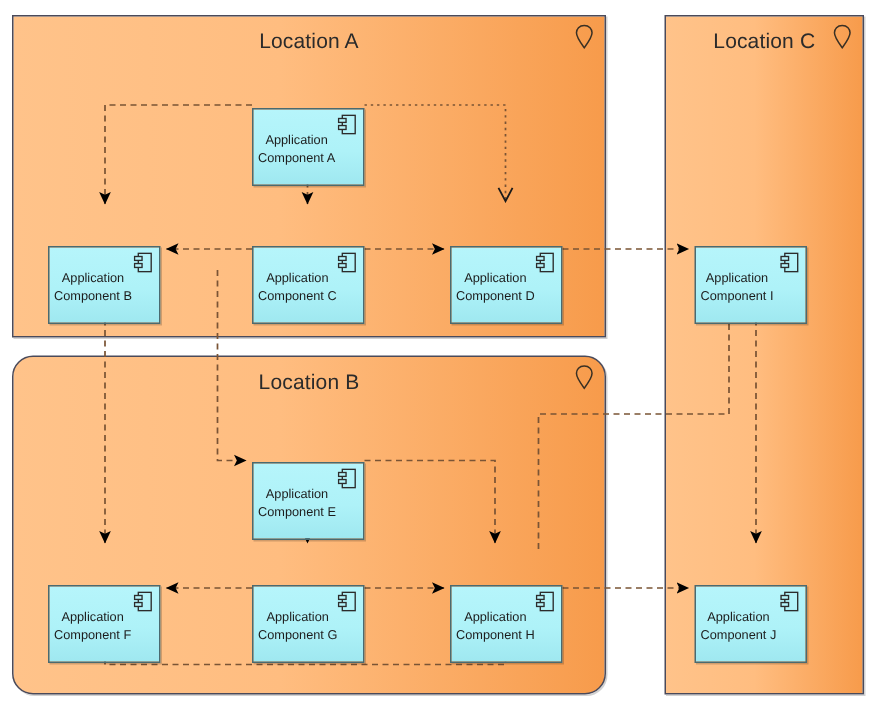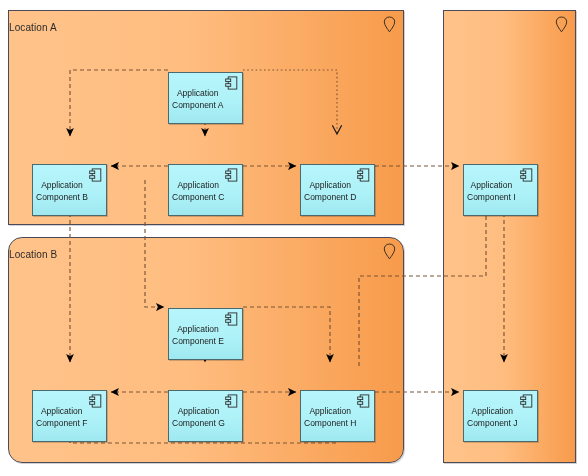--- a/index.html
+++ b/index.html
@@ -22,21 +22,22 @@
     border: 1px solid #4a4a5a;
     background: linear-gradient(to right, #ffc38a 0%, #ffbd80 45%, #f79b4b 100%);
     box-sizing: border-box;
     box-shadow: 1px 1px 0 rgba(0,0,0,0.18);
   }
   .location-label {
     position: absolute;
     top: 11px;
     left: 0;
     right: 0;
-    font-size: 10px;
+    text-align: center;
+    font-size: 14px;
     color: #2b2b2b;
     line-height: 11px;
     letter-spacing: 0.1px;
   }
   .pin-icon {
     position: absolute;
     top: 5px;
     right: 7px;
     width: 13px;
     height: 17px;
@@ -89,20 +90,21 @@
   </div>
 
   <div class="location" id="node-locB" style="left: 8px; top: 237px; width: 396px; height: 226px; border-radius: 14px;">
     <span class="location-label">Location B</span>
     <svg class="pin-icon" viewBox="0 0 13 17">
       <path d="M6.5 1 C3.2 1 1.3 3.3 1.3 5.9 C1.3 9.0 4.4 13.0 6.5 15.8 C8.6 13.0 11.7 9.0 11.7 5.9 C11.7 3.3 9.8 1 6.5 1 Z" fill="none" stroke="#3a3024" stroke-width="1"></path>
     </svg>
   </div>
 
   <div class="location" id="node-locC" style="left: 443px; top: 10px; width: 133px; height: 453px;">
+    <span class="location-label">Location C</span>
     <svg class="pin-icon" viewBox="0 0 13 17">
       <path d="M6.5 1 C3.2 1 1.3 3.3 1.3 5.9 C1.3 9.0 4.4 13.0 6.5 15.8 C8.6 13.0 11.7 9.0 11.7 5.9 C11.7 3.3 9.8 1 6.5 1 Z" fill="none" stroke="#3a3024" stroke-width="1"></path>
     </svg>
   </div>
 
   <svg id="edges" viewBox="0 0 588 476">
     <defs>
       <marker id="mk-filled" markerWidth="9" markerHeight="9" refX="8" refY="4.5" orient="auto" markerUnits="userSpaceOnUse">
         <path d="M0,0.6 L8.4,4.5 L0,8.4 L1.9,4.5 Z" fill="#000000"></path>
       </marker>

